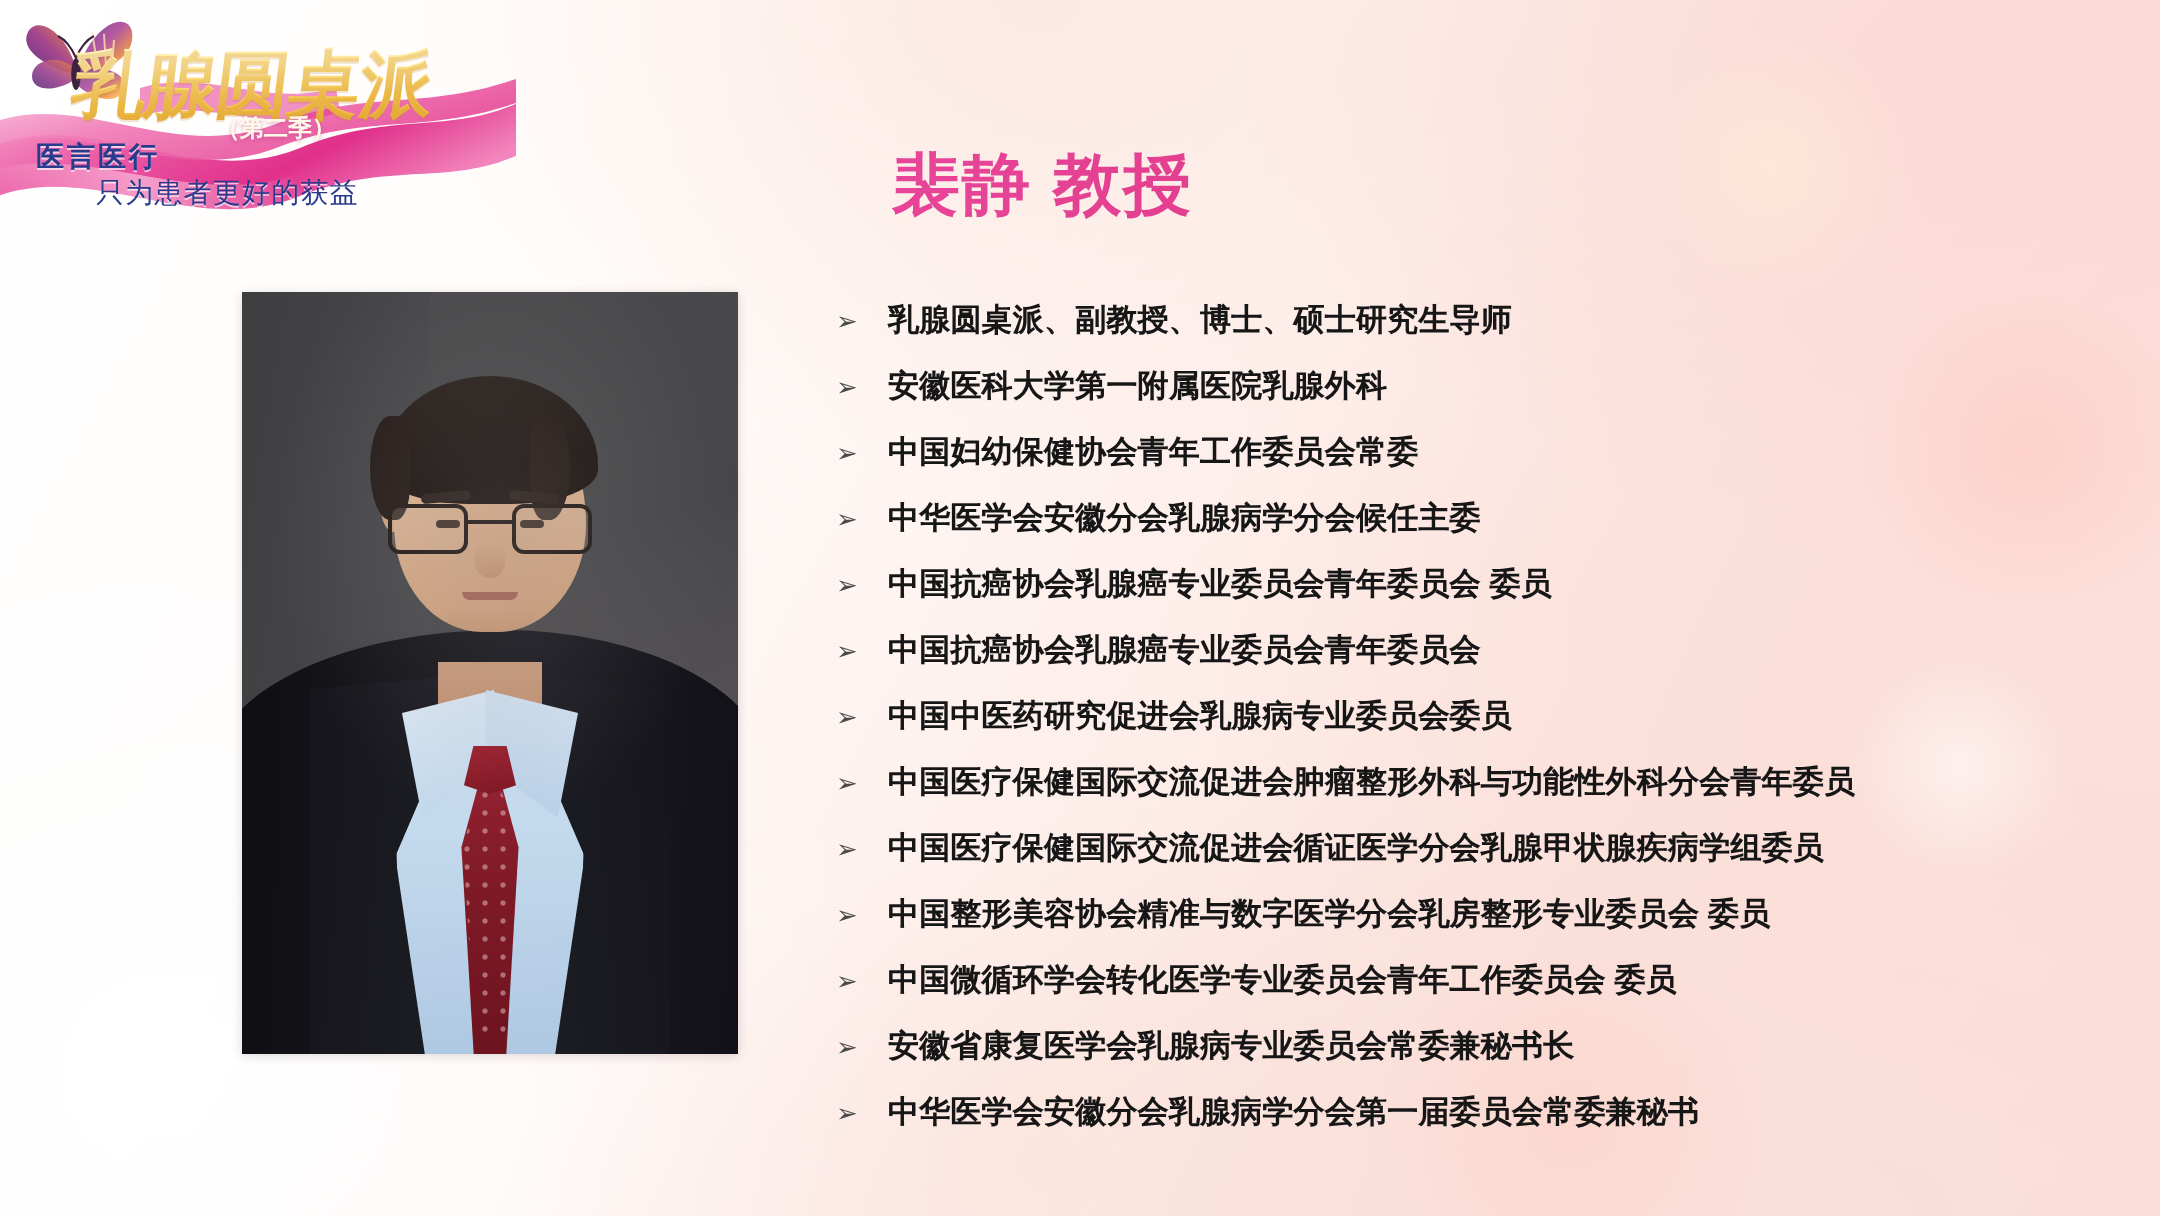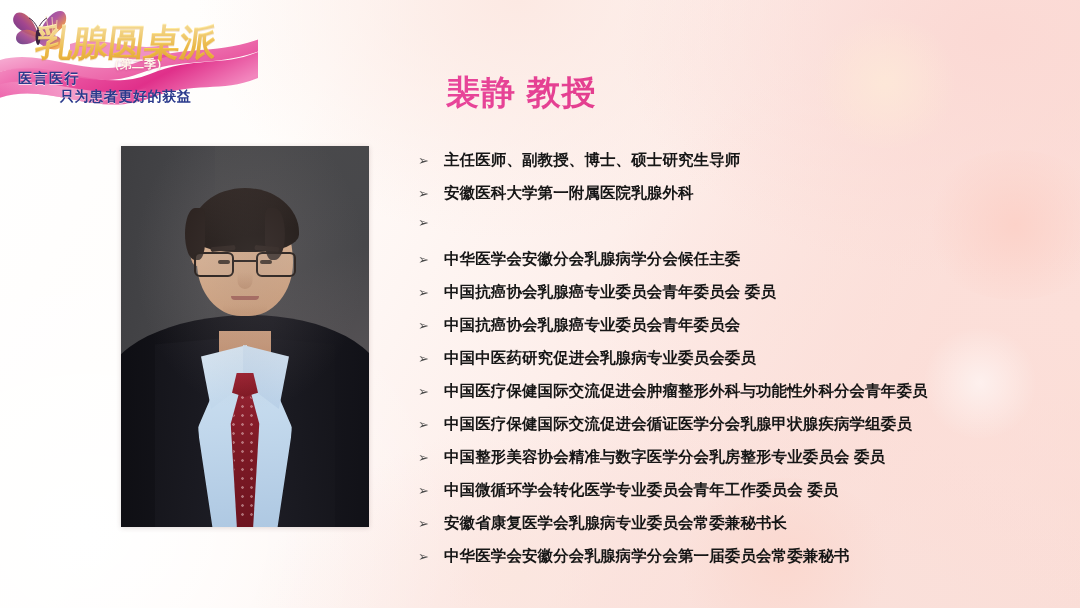--- a/index.html
+++ b/index.html
@@ -57,24 +57,23 @@
     margin-left:20px;
   }
   .logo-sub1 {
     position:absolute; left:18px; top:70px;
     font-size:14px; font-weight:bold; color:#2a3a8c;
     letter-spacing:1.5px; white-space:nowrap;
     text-shadow:0 1px 0 rgba(255,255,255,.65);
   }
   .logo-sub2 {
     position:absolute; left:48px; top:88px;
-    font-size:14px; font-weight:bold; color:#2a3a8c;
+    font-size:14px; font-weight:normal; color:#2a3a8c;
     letter-spacing:.6px; white-space:nowrap;
     text-shadow:0 1px 0 rgba(255,255,255,.65);
-    margin-left:12px;
   }
 
   
   .portrait {
     position:absolute; left:121px; top:146px;
     width:248px; height:381px;
     overflow:hidden;
     background:linear-gradient(160deg,#4a4a4c 0%,#47474a 40%,#5a5558 72%,#6b6265 100%);
     box-shadow:0 1px 5px rgba(80,50,50,.18);
   }
@@ -347,28 +346,29 @@
     <div class="p-chin"></div>
     <div class="p-vig"></div>
   </div>
 
   <div class="content">
     <div class="title">裴静  教授</div>
 
     <ul class="bullets">
       <li>
           <span class="bullet-arrow">➢</span>
-          <span class="bullet-text">主任医师、副教授、博士、硕士研究生导师</span>
+          <span class="bullet-text">乳腺圆桌派、副教授、博士、硕士研究生导师</span>
         </li>
       <li>
           <span class="bullet-arrow">➢</span>
           <span class="bullet-text">安徽医科大学第一附属医院乳腺外科</span>
         </li>
       <li>
           <span class="bullet-arrow">➢</span>
+          <span class="bullet-text">中国妇幼保健协会青年工作委员会常委</span>
         </li>
       <li>
           <span class="bullet-arrow">➢</span>
           <span class="bullet-text">中华医学会安徽分会乳腺病学分会候任主委</span>
         </li>
       <li>
           <span class="bullet-arrow">➢</span>
           <span class="bullet-text">中国抗癌协会乳腺癌专业委员会青年委员会 委员</span>
         </li>
       <li>

